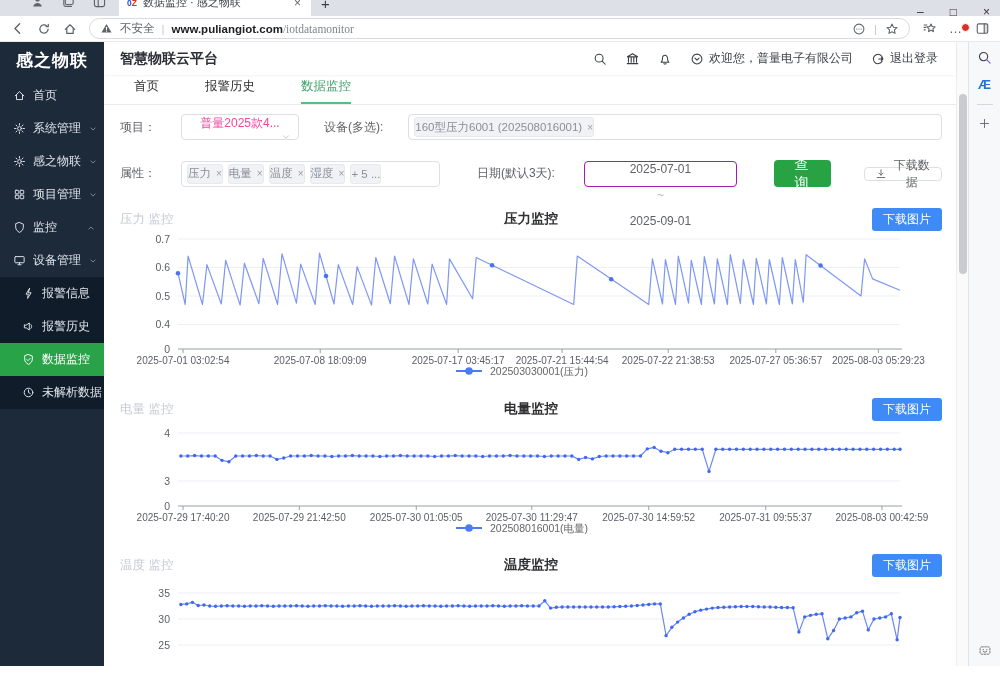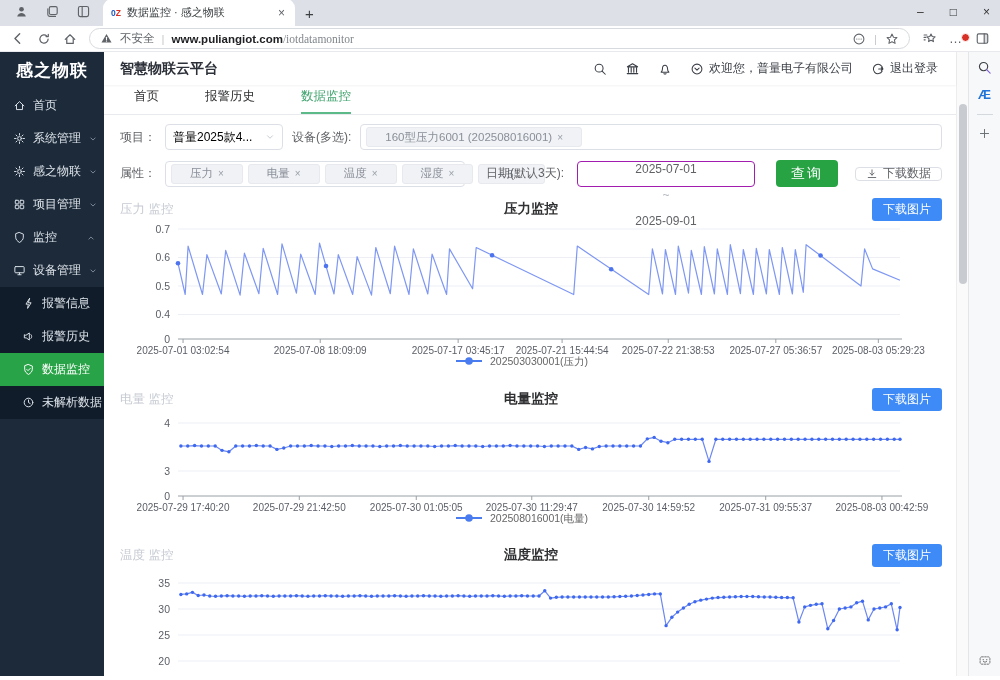--- a/index.html
+++ b/index.html
@@ -2,21 +2,21 @@
 <html><head>
 <meta charset="utf-8">
 <style>
   * { box-sizing: border-box; margin: 0; padding: 0; }
   html,body { width:1000px; height:680px; overflow:hidden; font-family:"Liberation Sans","DejaVu Sans",sans-serif; background:#fff; }
   svg { display:block; }
   .ico { display:inline-flex; align-items:center; justify-content:center; }
   .ico svg { stroke:currentColor; fill:none; stroke-width:1.2; stroke-linecap:round; stroke-linejoin:round; }
 
   
-  .tabstrip { height:26px; background:#dde0e6; display:flex; align-items:flex-end; position:relative; padding-left:6px; }
+  .tabstrip { height:16px; background:#dde0e6; display:flex; align-items:flex-end; position:relative; padding-left:22px; }
   .ts-icons { display:flex; align-items:center; gap:16px; height:30px; padding:0 12px 0 8px; color:#5f6368; }
   .tab { width:192px; height:27px; background:#fff; border-radius:9px 9px 0 0; display:flex; align-items:center; gap:6px; padding:0 8px; font-size:11px; color:#3c4043; }
   .tab-title { flex:1; white-space:nowrap; overflow:hidden; }
   .favicon { font-size:8.5px; font-weight:bold; letter-spacing:0; }
   .fav-b { color:#1a56c4; } .fav-r { color:#d93025; }
   .tab-close { color:#5f6368; font-size:12px; padding:0 2px; }
   .newtab { color:#3c4043; font-size:15px; margin:0 0 4px 10px; }
   .winctl { position:absolute; right:10px; top:5px; display:flex; gap:26px; color:#333; font-size:12px; }
   .navbar { height:26px; background:#fff; display:flex; align-items:center; padding:0 10px; gap:12px; color:#5f6368; border-bottom:1px solid #e7e9ec; }
   .addressbar { flex:1; height:21px; border:1px solid #d7dade; border-radius:12px; display:flex; align-items:center; padding:0 10px; gap:7px; font-size:11.5px; color:#5f6368; }
@@ -41,28 +41,28 @@
   .main { flex:1; min-width:0; display:flex; flex-direction:column; background:#fff; }
   .app-header { height:33px; display:flex; align-items:center; justify-content:space-between; padding:0 18px 0 16px; box-shadow:0 1px 2px rgba(0,0,0,.05); position:relative; z-index:2; }
   .app-title { font-size:14px; font-weight:bold; color:#2c3038; }
   .hdr-right { display:flex; align-items:center; gap:18px; color:#3a3f46; font-size:12px; }
   .hdr-item { display:flex; align-items:center; gap:5px; }
   .tabrow { height:30px; border-bottom:1px solid #e8eaee; display:flex; align-items:flex-end; gap:46px; padding-left:30px; }
   .tb { font-size:12.5px; color:#303133; padding-bottom:9px; }
   .tb.active { color:#3fa26d; padding-bottom:7px; border-bottom:2px solid #5cb988; }
 
   .content { flex:1; overflow:hidden; padding:9px 14px 0 16px; }
-  .frow { display:flex; align-items:center; gap:9px; font-size:12px; color:#606266; margin-bottom:10px; }
+  .frow { display:flex; align-items:center; gap:25px; font-size:12px; color:#606266; margin-bottom:20px; }
   .flabel { white-space:nowrap; }
-  .sel { width:118px; height:26px; border:1px solid #dcdfe6; border-radius:4px; display:flex; align-items:center; padding:0 7px; color:#000000; background:#fff; }
+  .sel { width:118px; height:26px; border:1px solid #dcdfe6; border-radius:4px; display:flex; align-items:center; padding:0 7px; color:#ec4899; background:#fff;flex-direction:column; }
   .sel .chev { margin-left:auto; color:#b4b9c2; }
   .box { border:1px solid #dcdfe6; border-radius:4px; height:26px; display:flex; align-items:center; gap:5px; padding:0 5px; background:#fff; }
   .devbox { flex:1; }
   .attrbox { width:300px; }
-  .tag { background:#f0f2f5; border:1px solid #e7e9ee; border-radius:3px; height:20px; display:inline-flex; align-items:center; gap:5px; padding:0 18px; font-size:11.5px; color:#8a8f99; white-space:nowrap; }
+  .tag { background:#f0f2f5; border:1px solid #e7e9ee; border-radius:3px; height:20px; display:inline-flex; align-items:center; gap:5px; padding:0 0; font-size:11.5px; color:#8a8f99; white-space:nowrap; }
   .tag .x { color:#9aa0aa; font-size:10px; }
   .datebox { width:178px; height:26px; border:1px solid #a21caf; border-radius:4px; display:flex; align-items:center; justify-content:space-between; gap:12px; color:#606266; margin-left:4px;flex-direction:column; }
   .btn-green { background:#27a343; color:#fff; border:none; border-radius:4px; height:27px; padding:0 15px; font-size:14px; margin-left:12px; display:flex; align-items:center; letter-spacing:2px; }
   .btn-plain { background:#fff; color:#606266; border:1px solid #dcdfe6; border-radius:4px; height:14px; padding:0 10px; font-size:12px; margin-left:8px; display:flex; align-items:center; gap:5px; }
   .btn-blue { background:#3e8bf7; color:#fff; border:none; border-radius:3px; height:23px; padding:0 11px; font-size:12px; display:flex; align-items:center; }
 
   .sec-hdr { display:grid; grid-template-columns:1fr auto 1fr; align-items:center; height:24px; margin-top:0; }
   .sec-hdr.tight { margin-top:16px; }
   .sec-label { color:#c6cad2; font-size:12.5px; }
   .sec-title { font-size:13.5px; font-weight:bold; color:#303133; text-align:right; }

